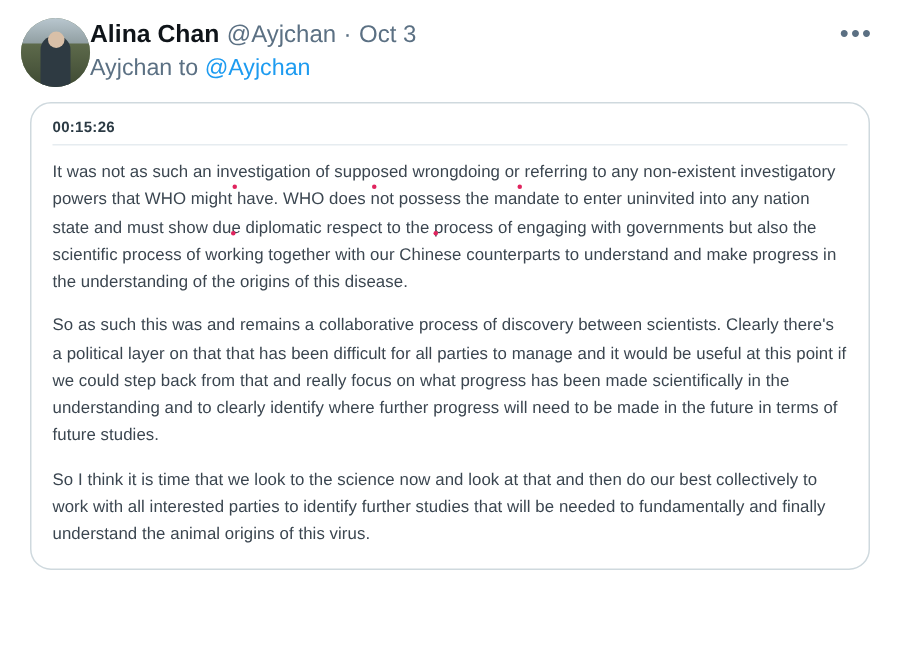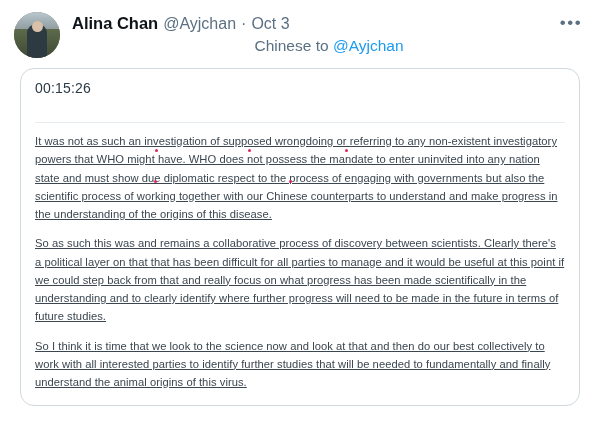--- a/index.html
+++ b/index.html
@@ -57,25 +57,24 @@
   .avatar .head {
     position: absolute;
     left: 18px;
     bottom: 26px;
     width: 11px;
     height: 11px;
     border-radius: 50%;
     background: #d9c0a8;
   }
   .head-text {
-    margin-left: 12px;
+    margin-left: 0;
     flex: 1 1 auto;
     min-width: 0;
     padding-top: 1px;
-    text-align: center;
   }
   .name-row {
     display: flex;
     align-items: baseline;
     flex-wrap: wrap;
     line-height: 1.25;
   }
   .display-name {
     font-weight: bold;
     font-size: 16.5px;
@@ -120,38 +119,37 @@
     margin-top: 10px;
     margin-left: 6px;
     margin-right: 6px;
     border: 1px solid #cfd9de;
     border-radius: 14px;
     background: #ffffff;
     box-sizing: border-box;
     padding: 11px 14px 14px 14px;
   }
   .timestamp {
-    font-size: 14px;
-    font-weight: normal;
+    font-size: 10px;
+    font-weight: bold;
     color: #2b3a44;
     letter-spacing: 0.2px;
-    margin-bottom: 26px;
+    margin-bottom: 5px;
   }
   .transcript {
     border-top: 1px solid #e6ecf0;
     padding-top: 9px;
     position: relative;
   }
   .transcript p {
     margin: 0 0 11px 0;
     font-size: 11.2px;
     line-height: 1.63;
     color: #3b4650;
     letter-spacing: 0.05px;
-    text-decoration: underline;
   }
   .transcript p:last-child { margin-bottom: 0; }
   .redmark {
     position: absolute;
     width: 3px;
     height: 3px;
     background: #e0245e;
     border-radius: 50%;
   }
   .m1 { left: 120px; top: 26px; }
@@ -175,21 +173,21 @@
       <div class="head"></div>
     </div>
     <div class="head-text">
       <div class="name-row">
         <span class="display-name">Alina Chan</span>
         <span class="handle">@Ayjchan</span>
         <span class="dot">·</span>
         <span class="date">Oct 3</span>
       </div>
       <div class="reply-line">
-        <span>Chinese to</span>
+        <span>Ayjchan to</span>
         <span class="mention">@Ayjchan</span>
       </div>
     </div>
   </div>
 
 
   <div class="quote-card">
     <div class="timestamp">00:15:26</div>
     <div class="transcript">
       <span class="redmark m1"></span>

